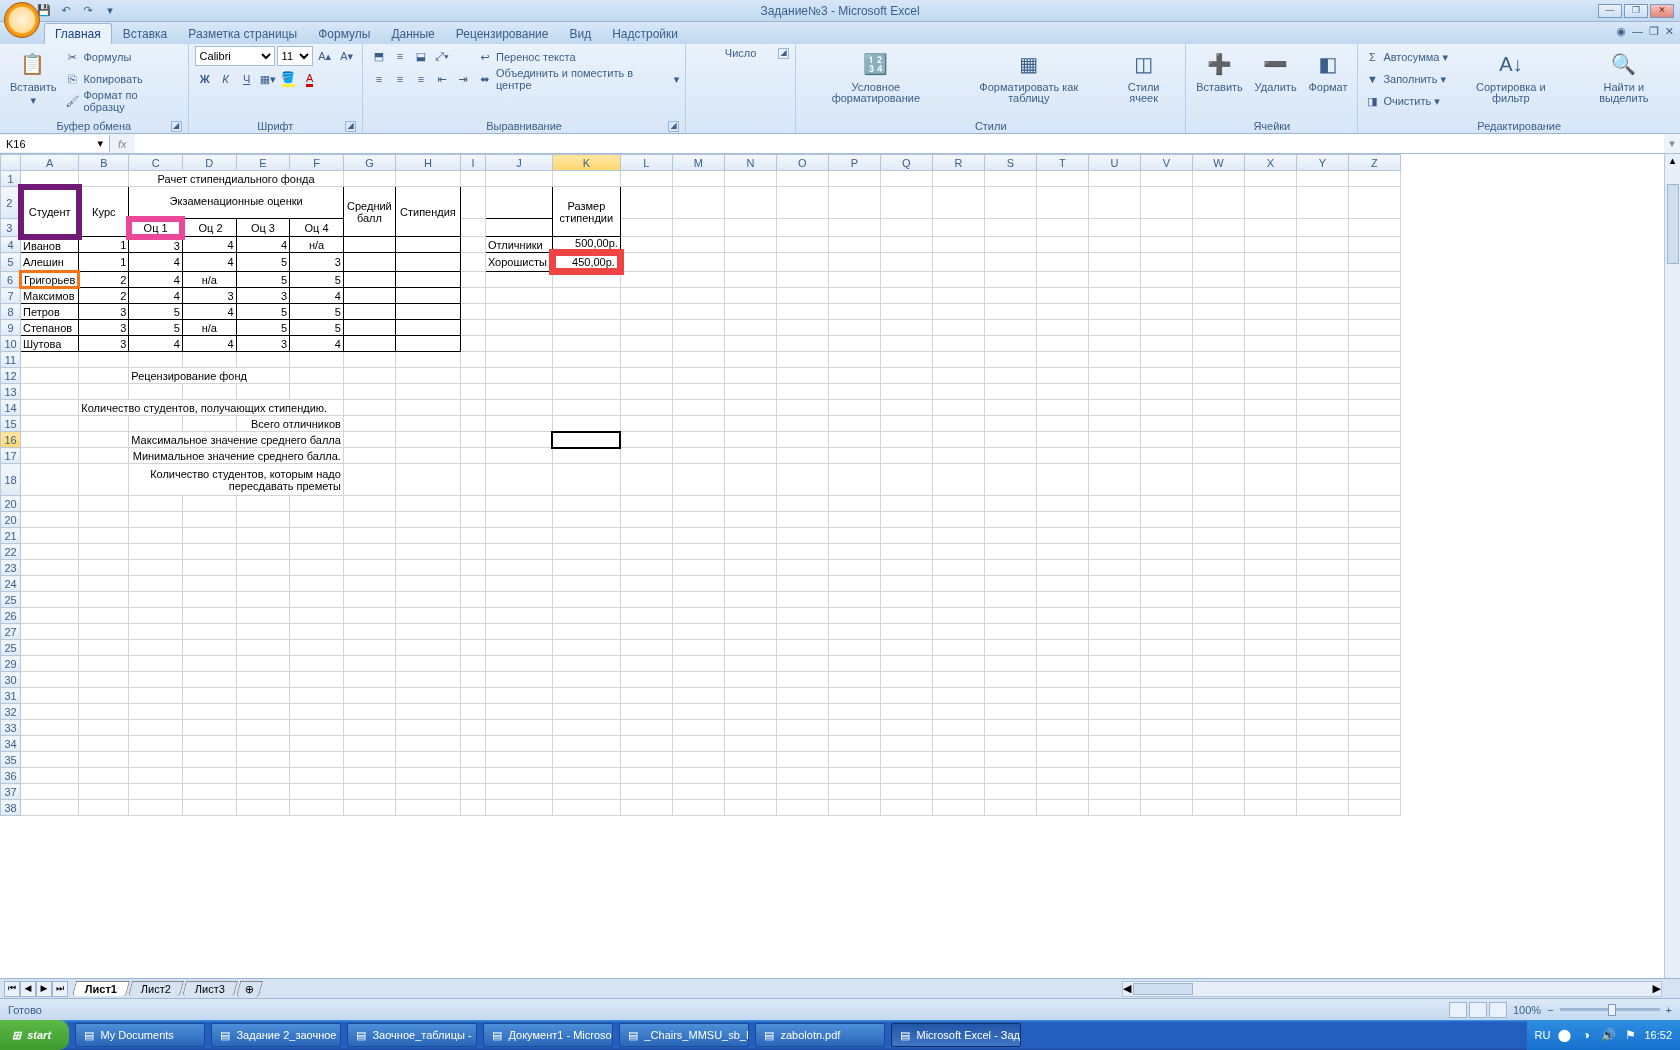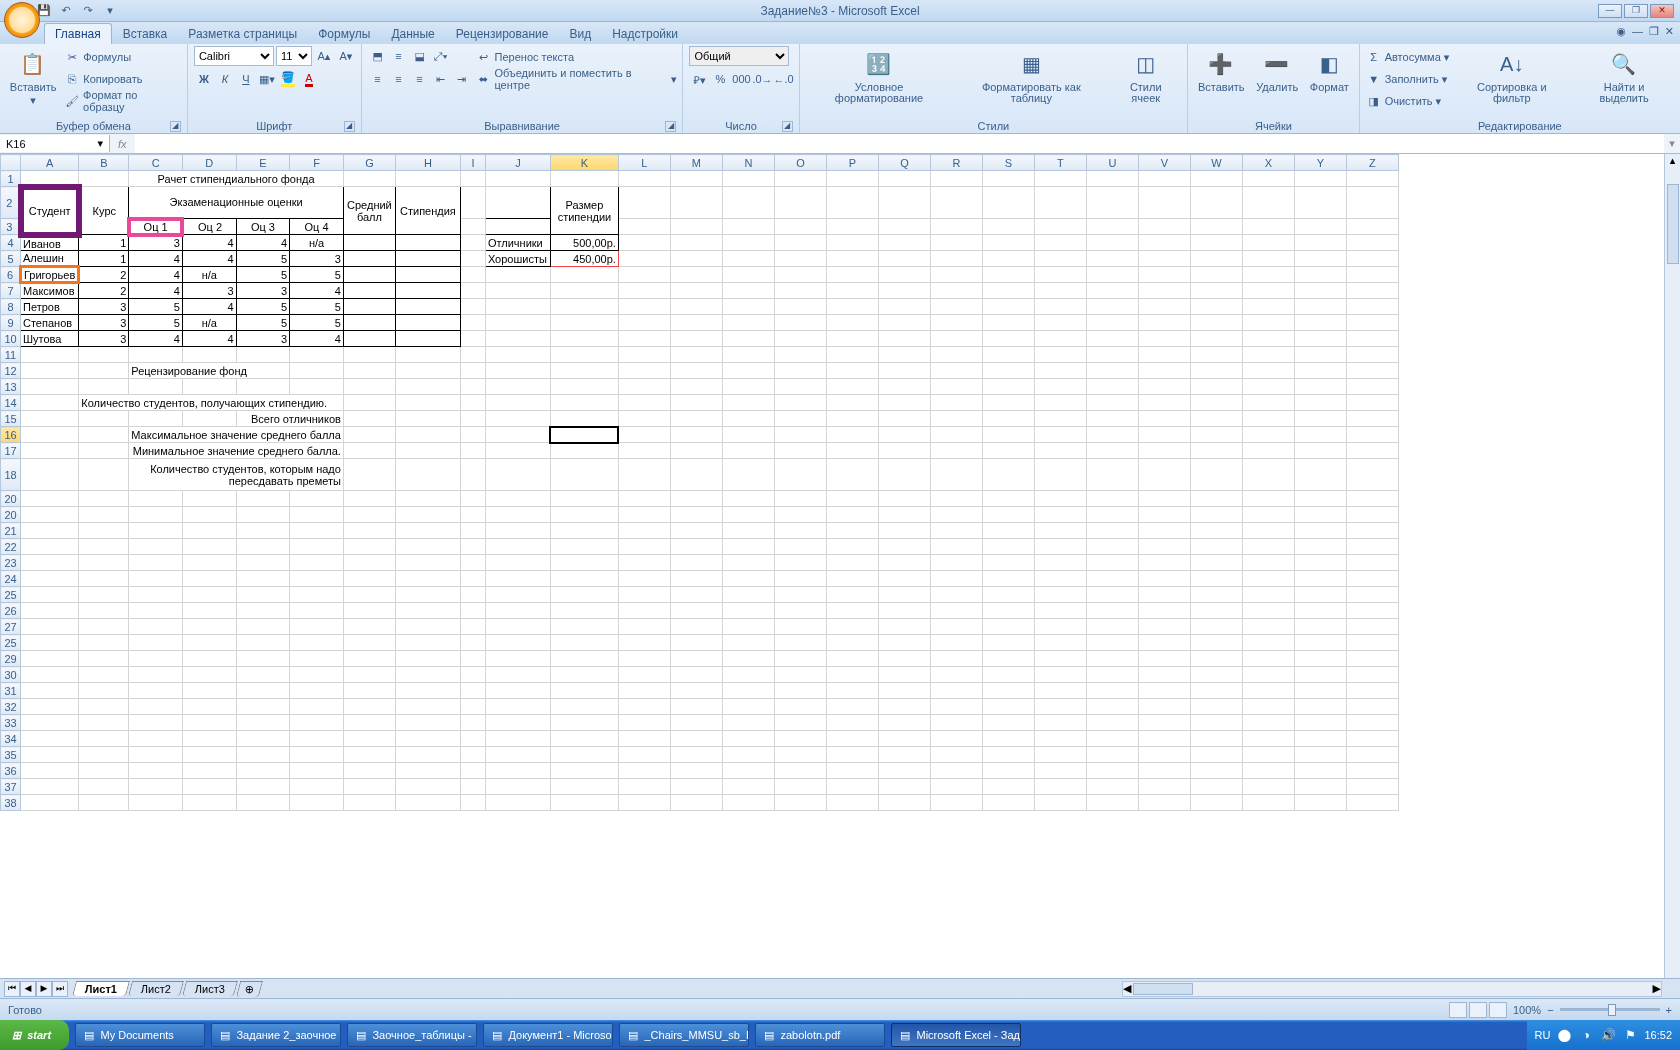--- a/index.html
+++ b/index.html
@@ -192,32 +192,20 @@
             <span class="ic">↩</span>
             <span>Перенос текста</span>
           </div>
         <div class="hrow"><span class="ic">⬌</span><span>Объединить и поместить в центре</span> ▾</div>
       </div>
     </div>
     <div class="rgroup-label"><span>Выравнивание</span><span class="dlg">◢</span></div>
   </div>
 
   <div class="rgroup" style="min-width:110px">
-    <div class="rgroup-body">
-        <div class="vstack" style="gap:3px">
-      <select style="width:100px;height:20px;border:1px solid #a4bad5"><option>Общий</option></select>
-      <div class="btnbar">
-        <div class="sbtn">₽▾</div>
-        <div class="sbtn">%</div>
-        <div class="sbtn">000</div>
-        <div class="sbtn">.0→</div>
-        <div class="sbtn">←.0</div>
-      </div>
-    </div>
-      </div>
     <div class="rgroup-label"><span>Число</span><span class="dlg">◢</span></div>
   </div>
 
   <div class="rgroup" style="min-width:200px">
     <div class="rgroup-body">
       <div class="vbtn">
           <div class="ic">🔢</div>
           <span>Условное форматирование</span>
         </div>
       <div class="vbtn">
@@ -362,21 +350,21 @@
             <td></td>
             <td></td>
             <td></td>
             <td></td>
             <td></td>
             <td></td>
             <td></td>
           </tr>
           <tr>
             <th class="rowhdr">3</th>
-            <td class="center" style="border:4px solid #ec4899">Оц 1</td>
+            <td class="center" style="border:6px solid #ec4899">Оц 1</td>
             <td class="center" style="border:1px solid #000">Оц 2</td>
             <td class="center" style="border:1px solid #000">Оц 3</td>
             <td class="center" style="border:1px solid #000">Оц 4</td>
             <td></td>
             <td style="border:1px solid #000"></td>
             <td></td>
             <td></td>
             <td></td>
             <td></td>
             <td></td>
@@ -425,21 +413,21 @@
             <td style="border:1px solid #000">Алешин</td>
             <td class="right" style="border:1px solid #000">1</td>
             <td class="right" style="border:1px solid #000">4</td>
             <td class="right" style="border:1px solid #000">4</td>
             <td class="right" style="border:1px solid #000">5</td>
             <td class="right" style="border:1px solid #000">3</td>
             <td style="border:1px solid #000"></td>
             <td style="border:1px solid #000"></td>
             <td></td>
             <td style="border:1px solid #000">Хорошисты</td>
-            <td class="right" style="border:1px solid #ef4444">450,00р.</td>
+            <td class="right" style="border:7px solid #ef4444">450,00р.</td>
             <td></td>
             <td></td>
             <td></td>
             <td></td>
             <td></td>
             <td></td>
             <td></td>
             <td></td>
             <td></td>
             <td></td>

